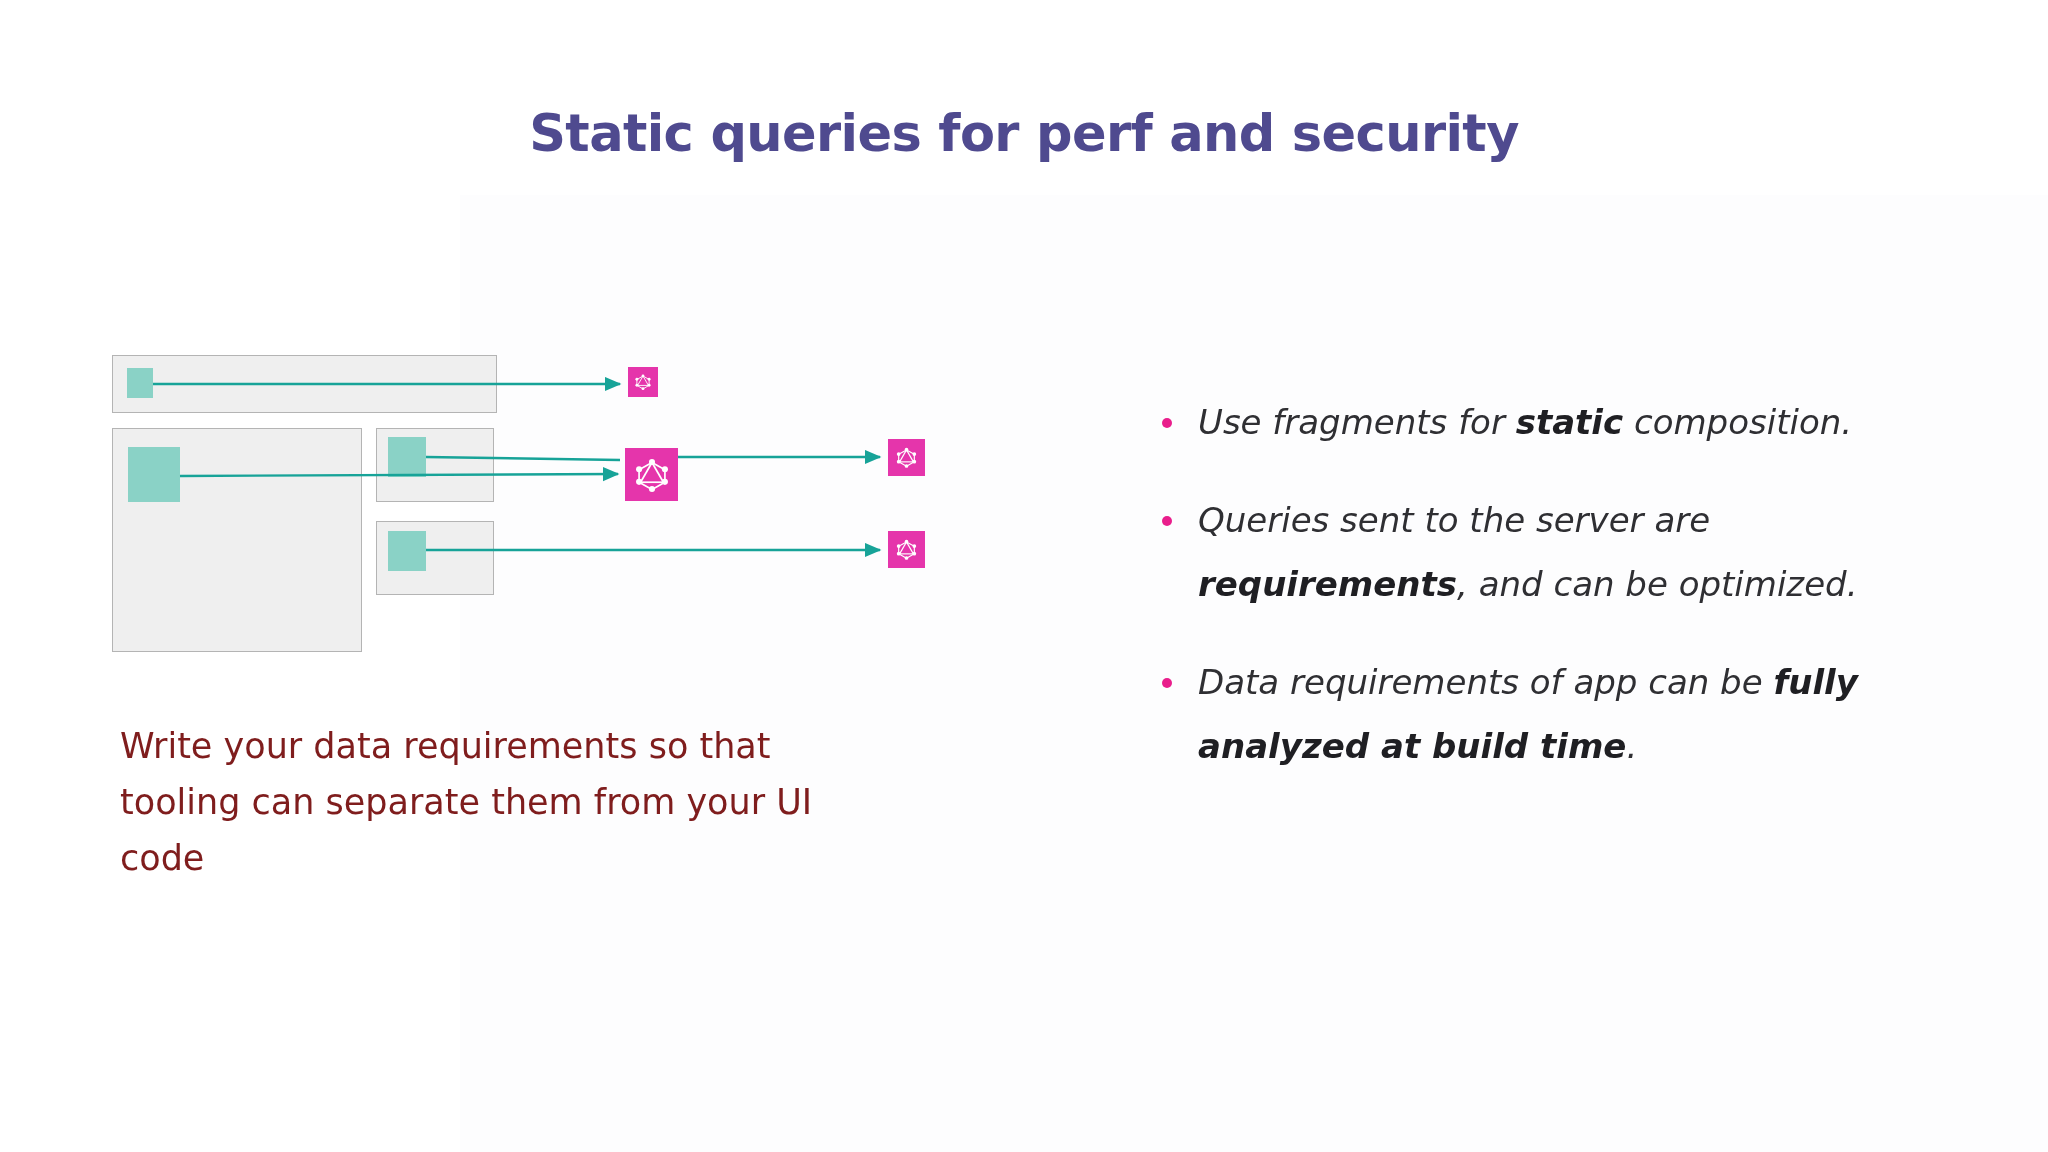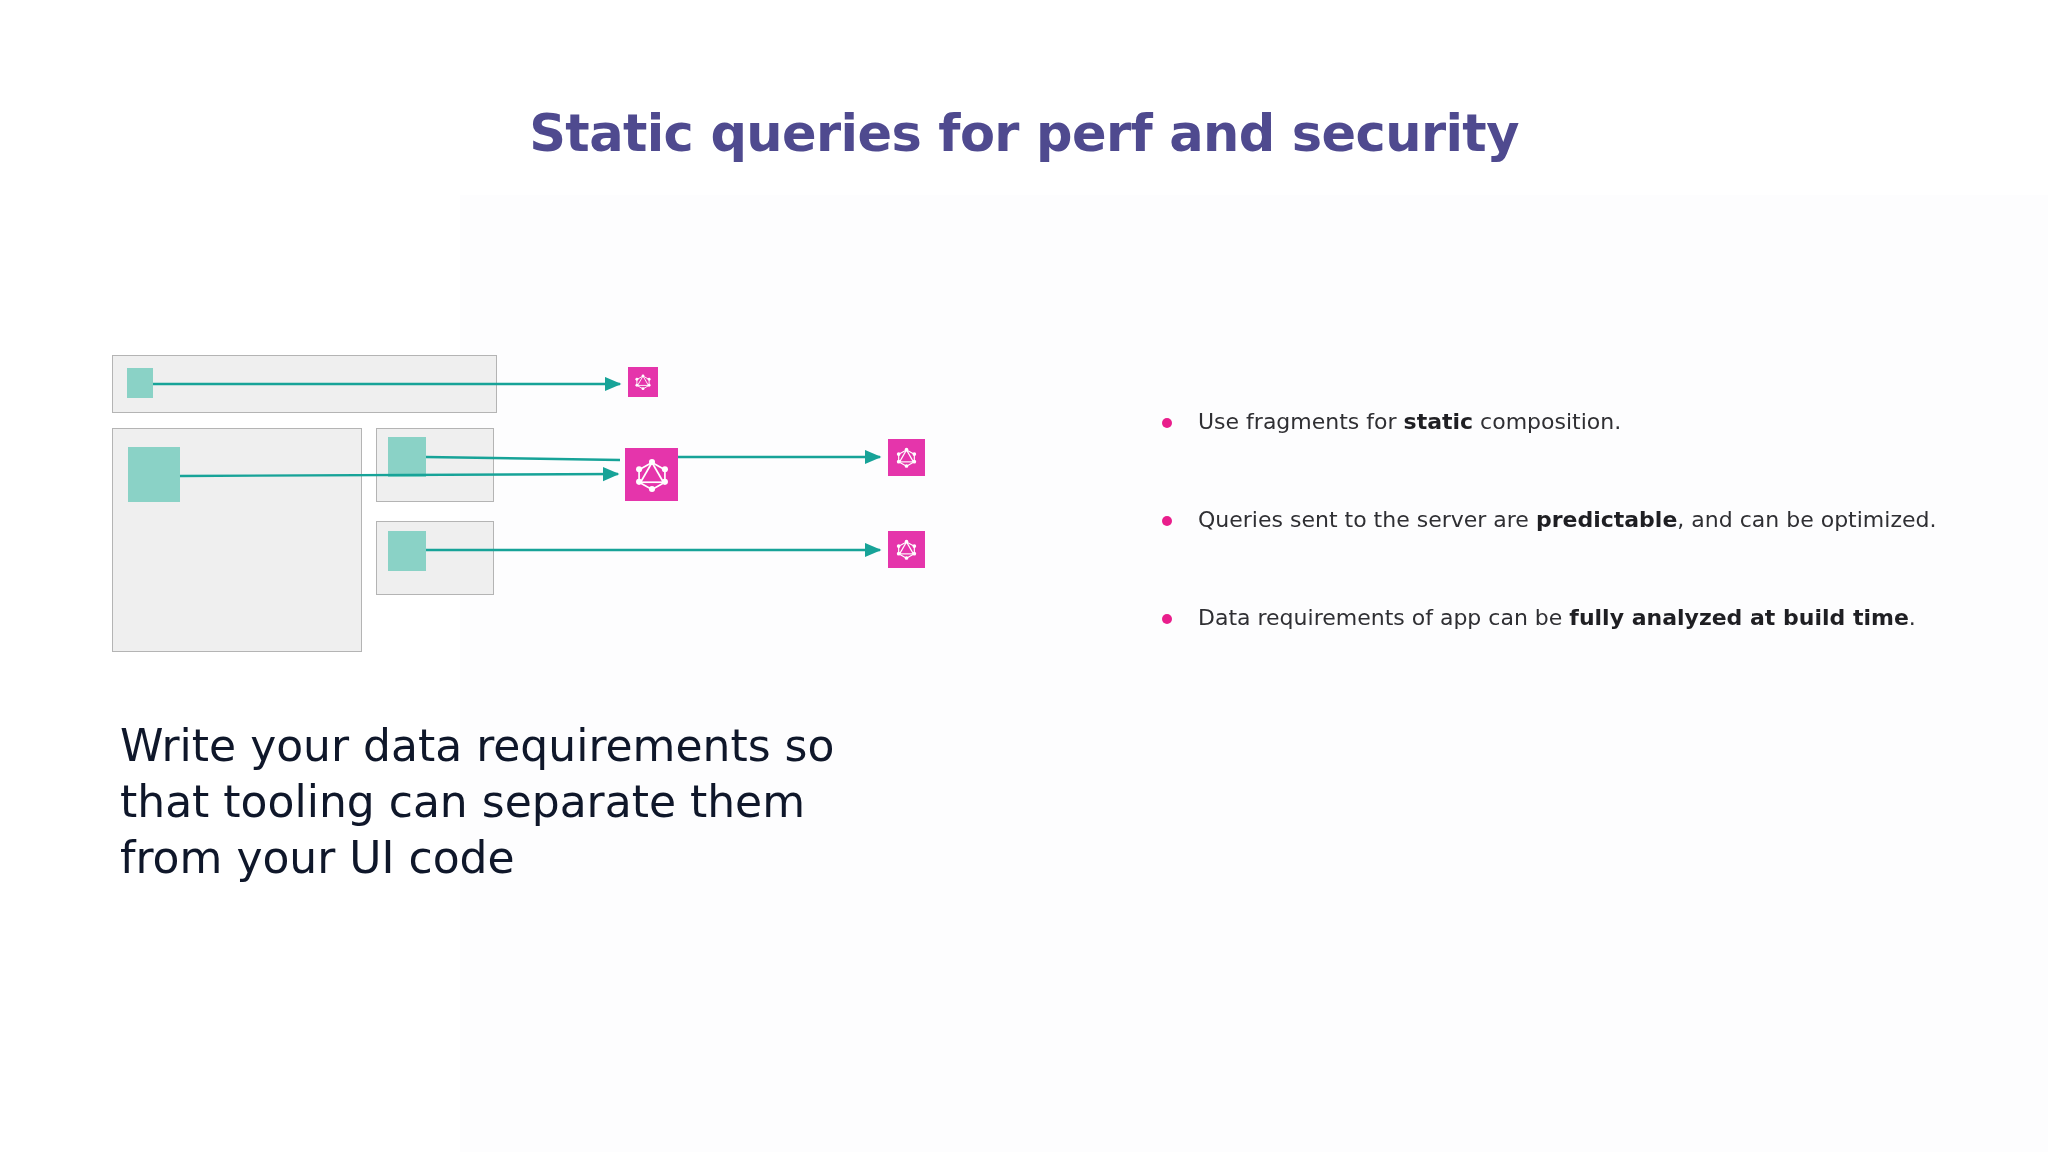--- a/index.html
+++ b/index.html
@@ -101,43 +101,44 @@
   .gql-small-r1    { left: 888px; top: 439px; width: 37px;  height: 37px; }
   .gql-small-r2    { left: 888px; top: 531px; width: 37px;  height: 37px; }
 
   
   .caption {
     position: absolute;
     left: 120px;
     top: 718px;
     width: 760px;
     font-family: "DejaVu Sans", "Liberation Sans", sans-serif;
-    font-size: 44px;
+    font-size: 35px;
     line-height: 56px;
-    color: #0f172a;
+    color: #7f1d1d;
     font-weight: 400;
   }
 
   
   .bullets {
     position: absolute;
     left: 1150px;
     top: 390px;
     width: 840px;
   }
 
   .bullet {
     position: relative;
     padding-left: 48px;
     margin-bottom: 34px;
     font-family: "DejaVu Sans", "Liberation Sans", sans-serif;
-    font-size: 22px;
+    font-size: 34px;
     line-height: 64px;
     color: #2f2f33;
     font-weight: 400;
+    font-style: italic;
   }
 
   .bullet::before {
     content: "";
     position: absolute;
     left: 12px;
     top: 28px;
     width: 10px;
     height: 10px;
     border-radius: 50%;
@@ -280,17 +281,17 @@
         </g>
       </svg>
     </div>
 
   </div>
 
   <p class="caption">Write your data requirements so that tooling can separate them from your UI code</p>
 
   <div class="bullets">
     <p class="bullet"><span>Use fragments for </span><b>static</b><span> composition.</span></p>
-    <p class="bullet"><span>Queries sent to the server are </span><b>predictable</b><span>, and can be optimized.</span></p>
+    <p class="bullet"><span>Queries sent to the server are </span><b>requirements</b><span>, and can be optimized.</span></p>
     <p class="bullet"><span>Data requirements of app can be </span><b>fully analyzed at build time</b><span>.</span></p>
   </div>
 
 </div>
 
 </body></html>

